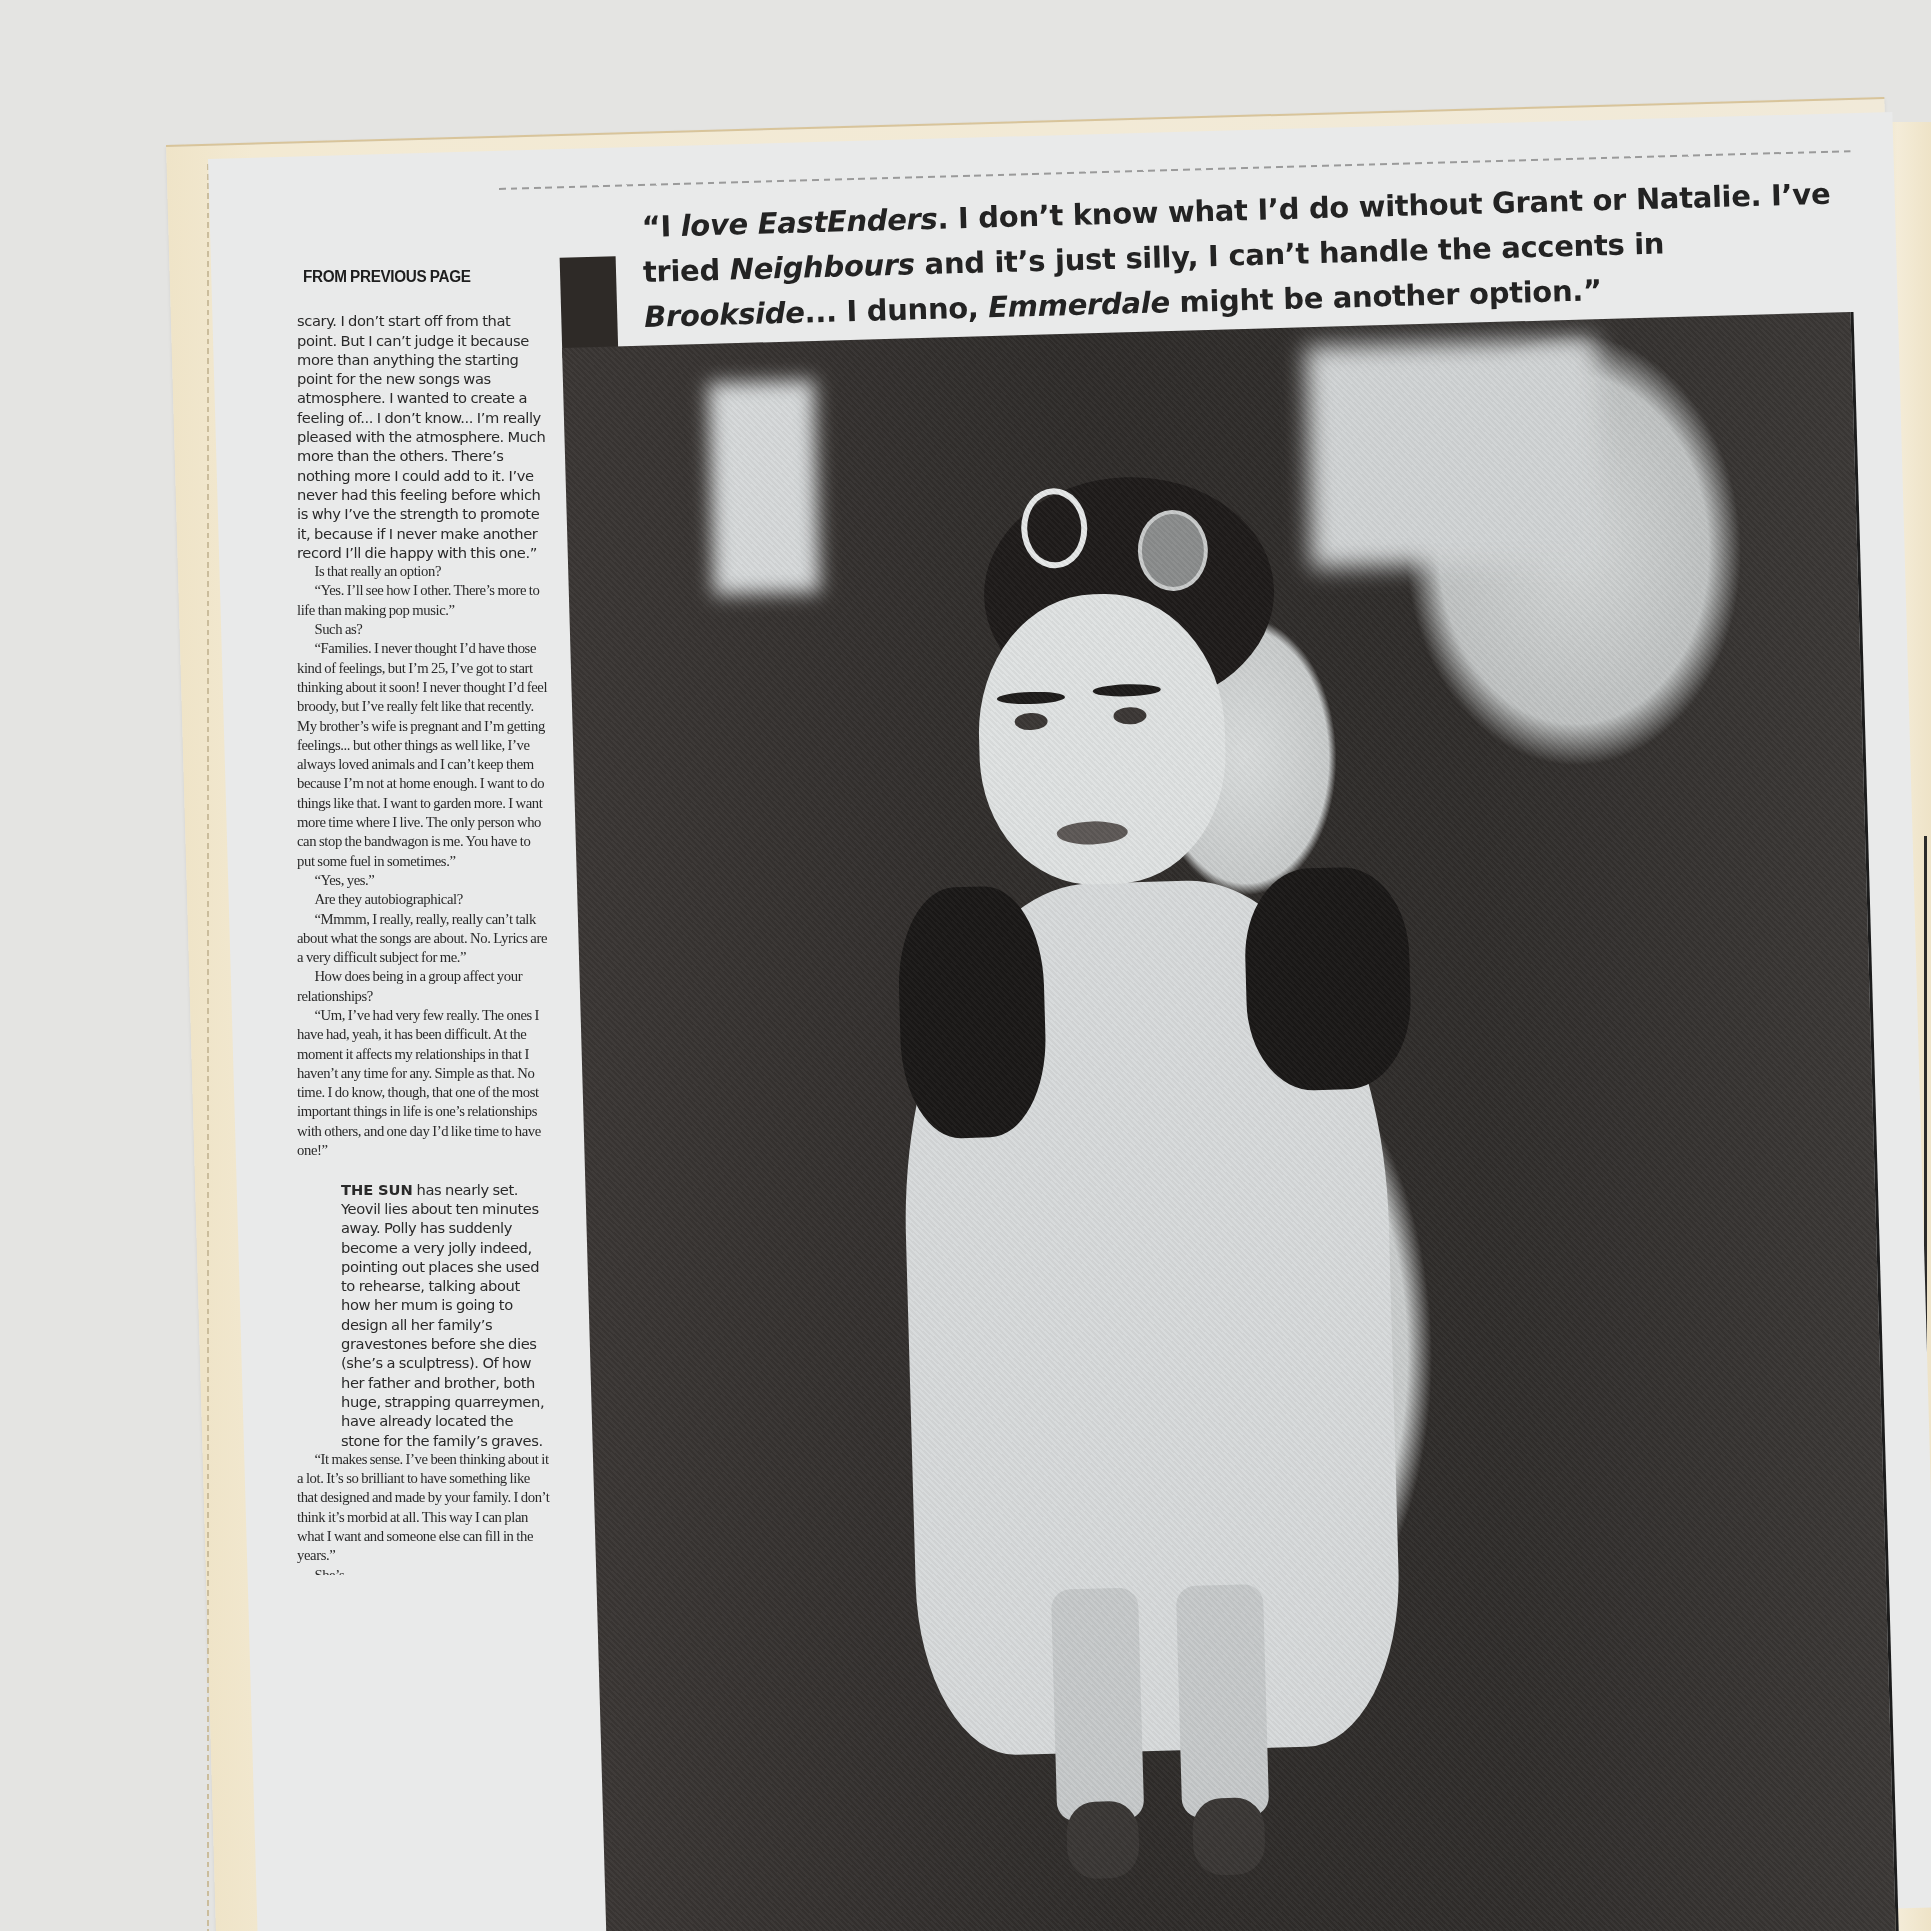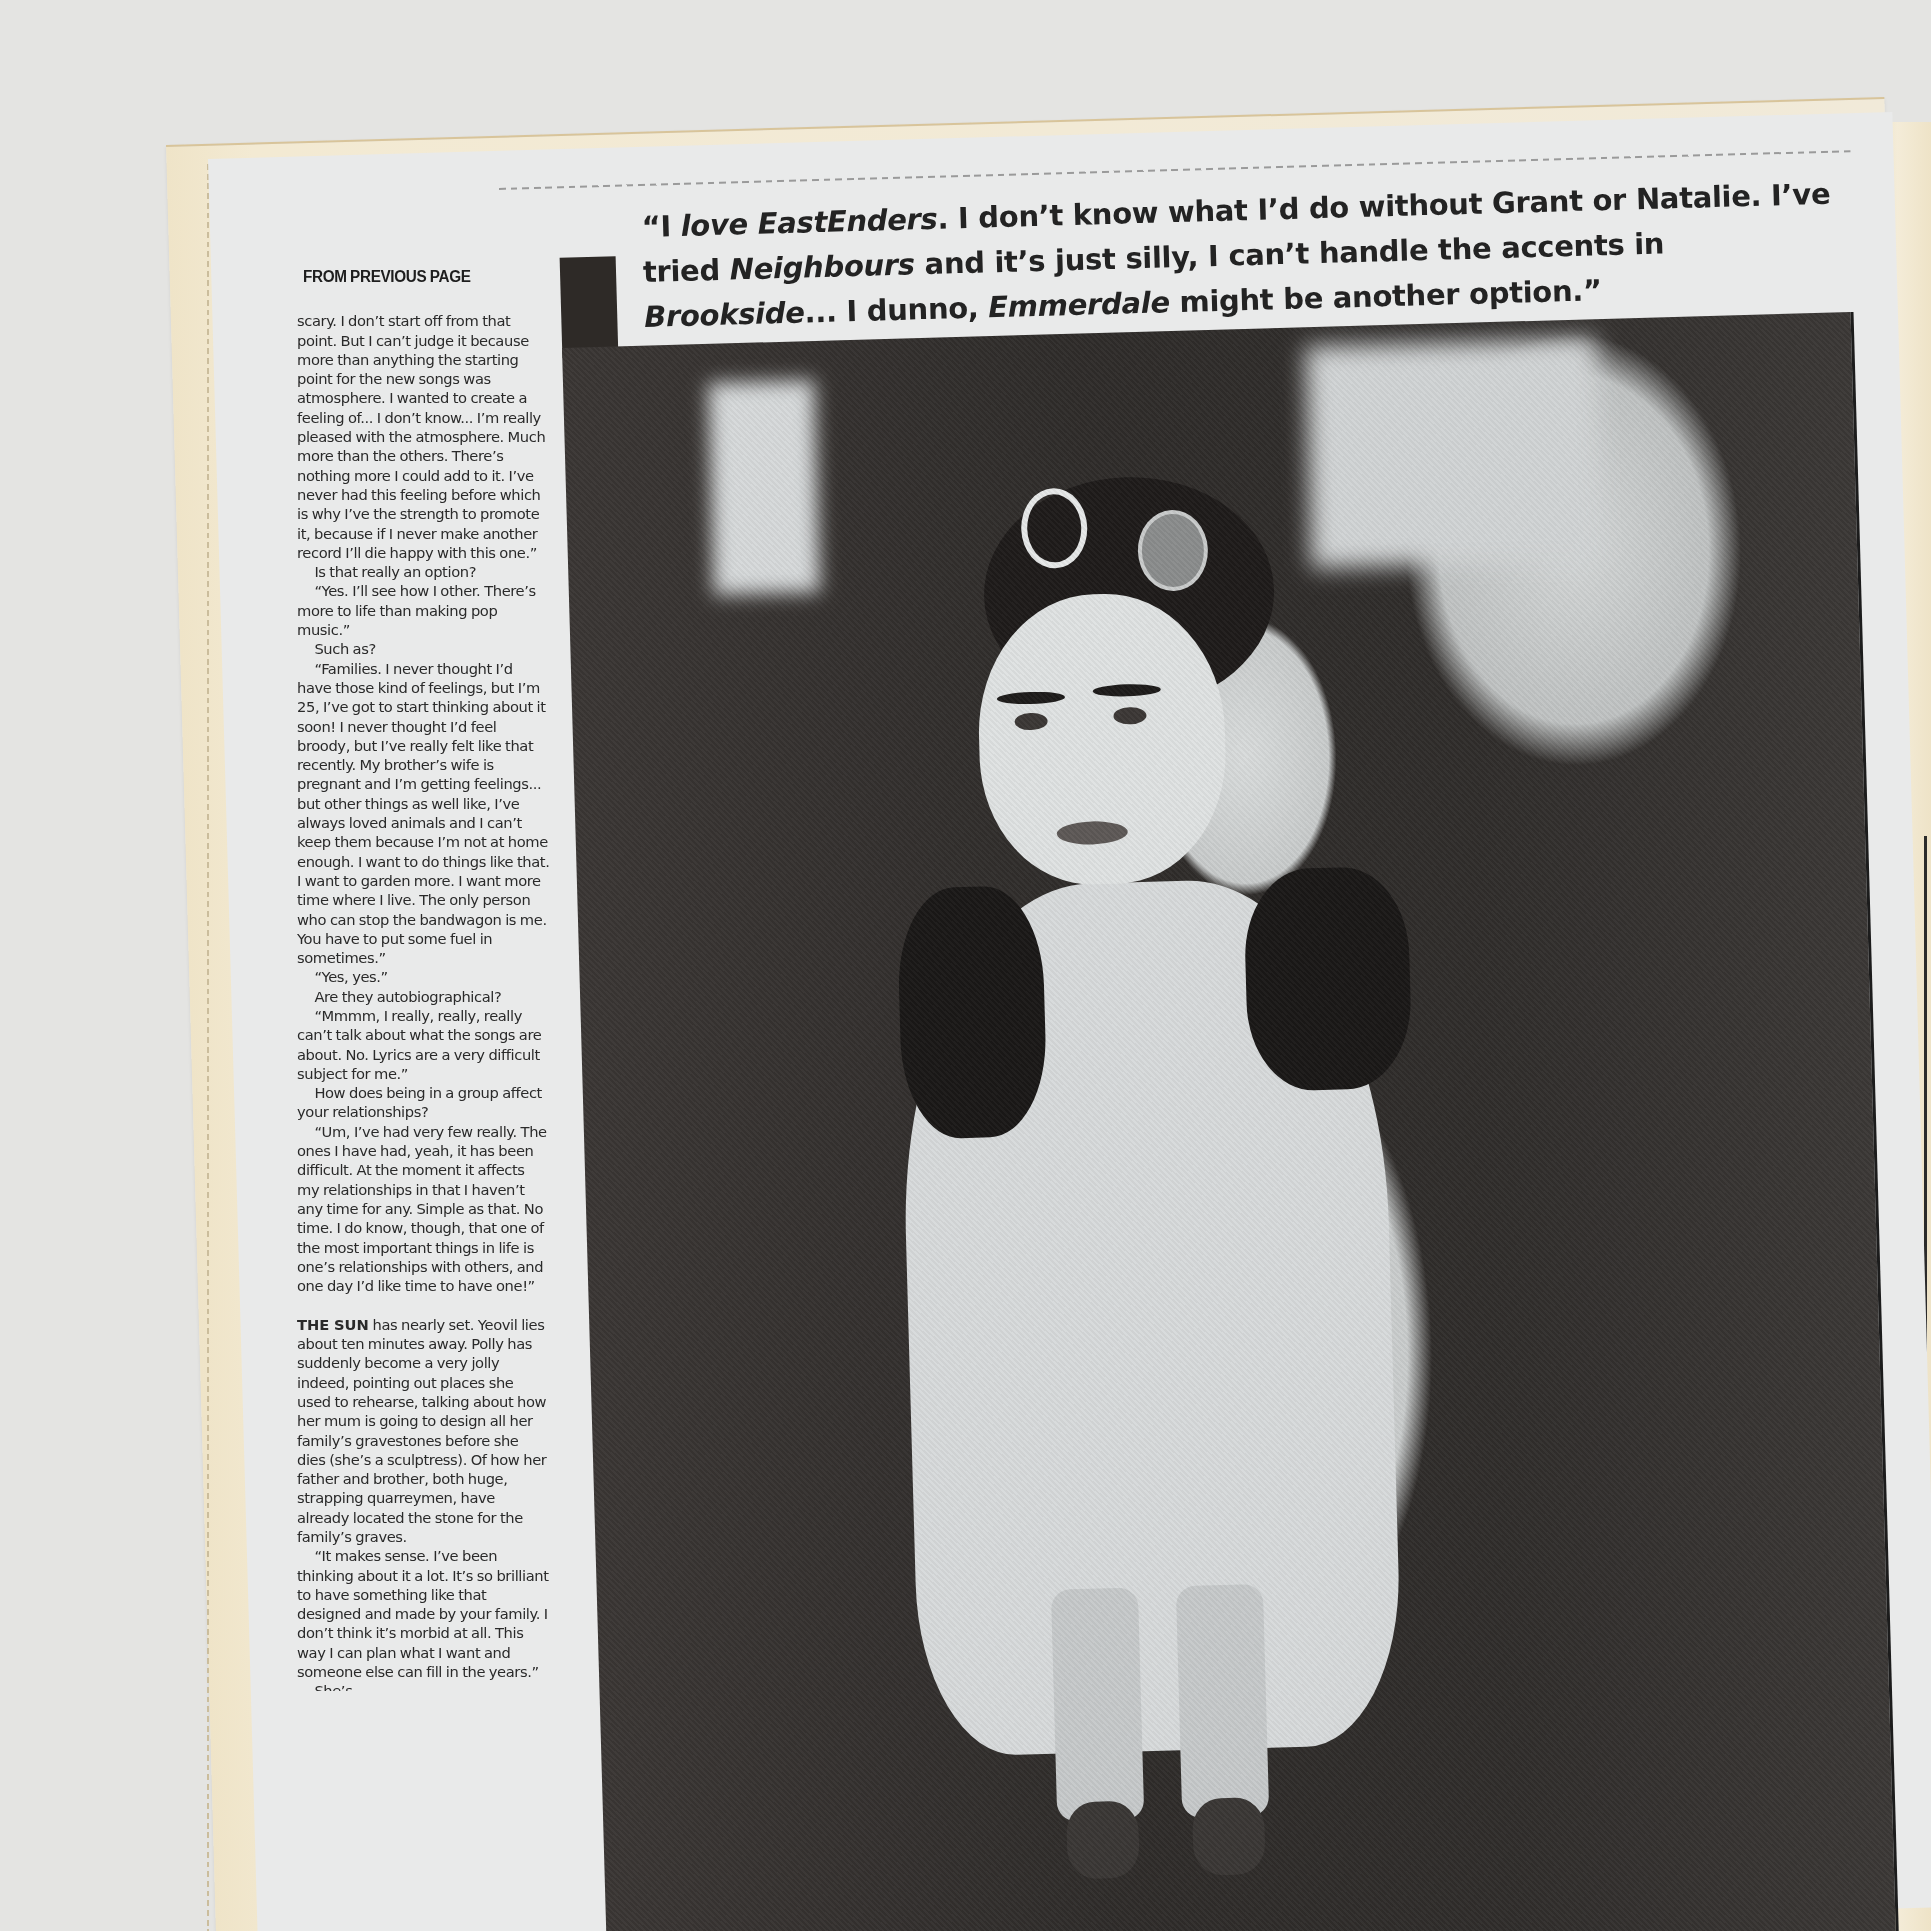--- a/index.html
+++ b/index.html
@@ -41,22 +41,22 @@
     color: #2a2a2a; font-size: 14.7px; line-height: 19.3px;
     font-family: "DejaVu Sans", "Liberation Sans", sans-serif;
     letter-spacing: -0.4px; word-spacing: -0.5px;
   }
   .col-head {
     font-family: "Liberation Sans", sans-serif; font-weight: bold; font-size: 17.4px;
     letter-spacing: -0.4px; color: #1e1e1e; margin: 0 0 25px 5.8px;
     transform: scaleX(0.88); transform-origin: 0 0; white-space: nowrap;
   }
   .para { margin: 0; }
-  .para.indent { text-indent: 17.4px; }
-  .para.section { margin-top: 19.3px; }
+  .para.indent { text-indent: 17.4px; font-family: Liberation Serif, serif; }
+  .para.section { margin-top: 19.3px; margin-left: 44px; }
   .para .lead { font-weight: bold; letter-spacing: 0; }
   .para.cut { height: 9.7px; overflow: hidden; }
 
   
   .quote-bar { position: absolute; left: 561px; top: 257px; width: 56px; height: 100px; background: #2e2a27; transform: rotate(-1.6deg); }
   .quote {
     position: absolute; left: 641px; top: 205px; width: 1217px;
     font-family: "DejaVu Sans", sans-serif; font-weight: bold; font-size: 29px; line-height: 45px;
     color: #232323; letter-spacing: -0.3px;
     transform: rotate(-1.6deg); transform-origin: 0 0;

